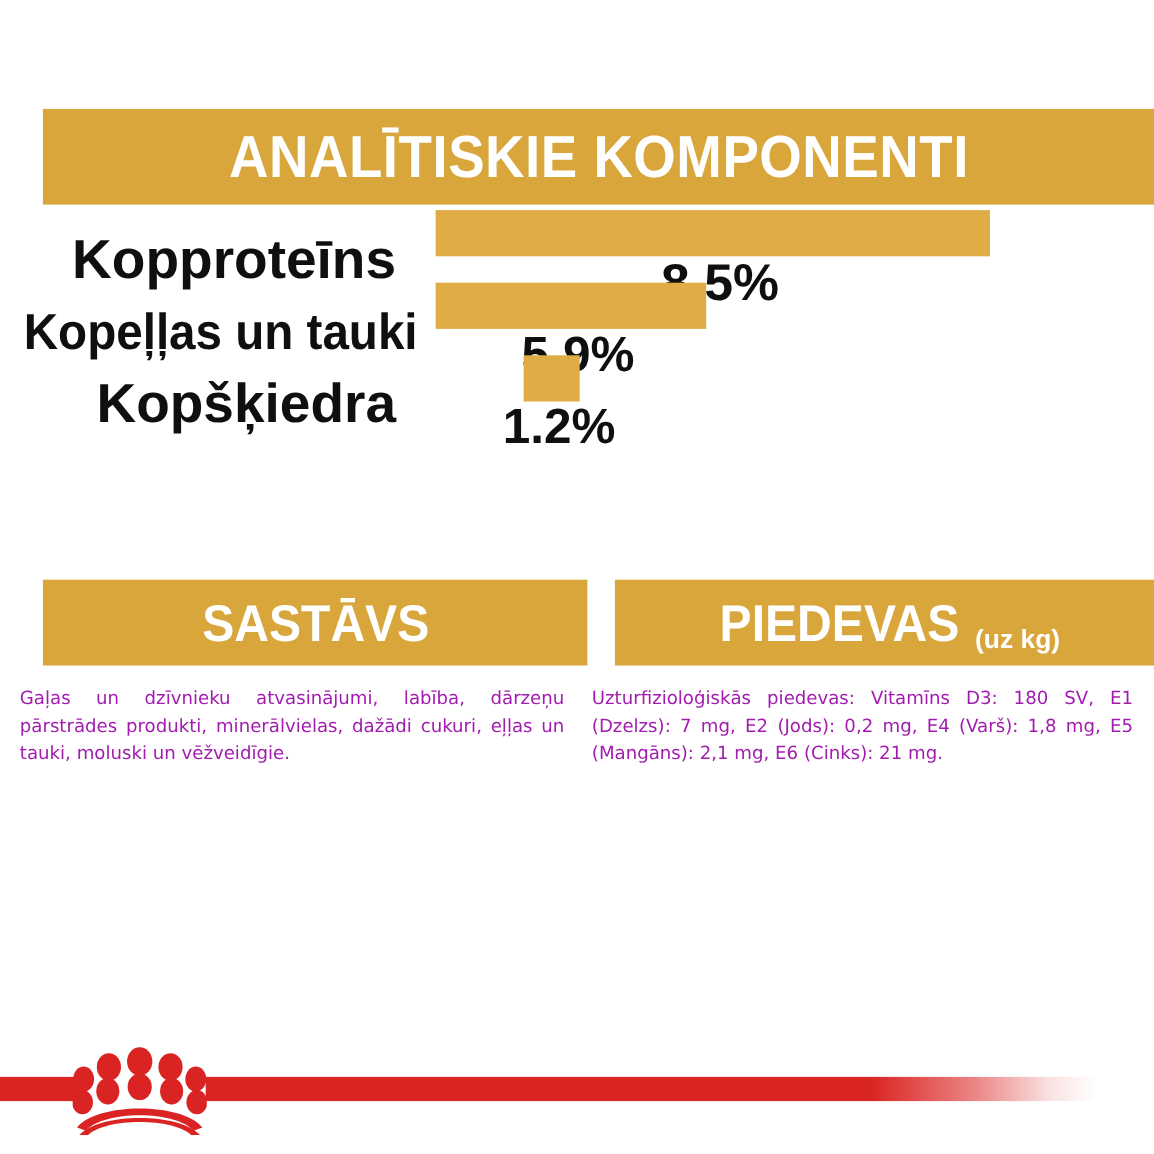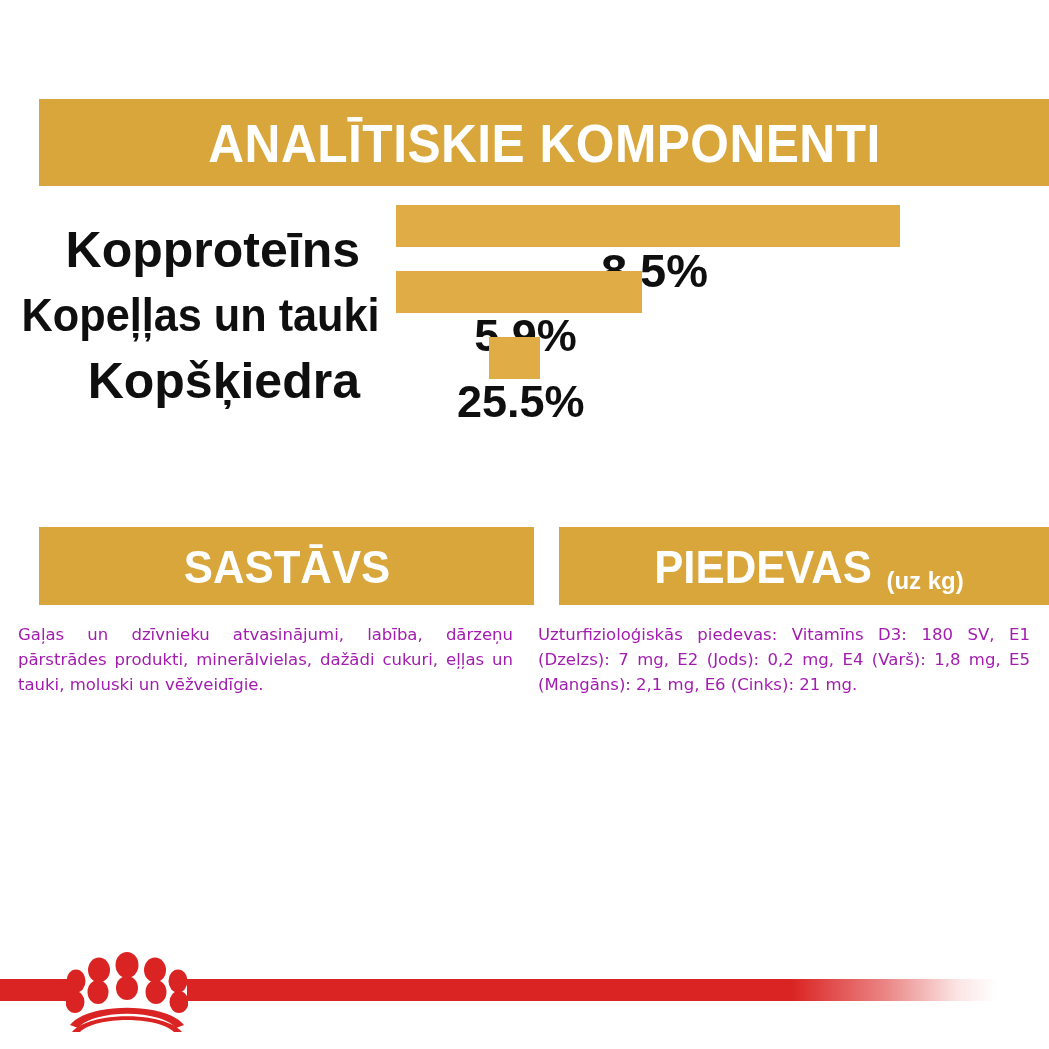--- a/index.html
+++ b/index.html
@@ -78,21 +78,21 @@
   }
   #banner-additives .banner-inner {
     display: flex;
     align-items: baseline;
   }
 
   
   #nutrition-chart {
     position: absolute;
     left: 0;
-    top: 205px;
+    top: 191px;
     width: 862px;
     height: 190px;
     padding-left: 35px;
   }
   .chart-row {
     position: absolute;
     left: 0;
     width: 1049px;
     display: flex;
     align-items: center;
@@ -222,21 +222,21 @@
     <span class="chart-bar-wrap">
       <span class="chart-bar"></span>
       <span class="chart-value">5.9%</span>
     </span>
   </div>
 
   <div class="chart-row" id="chart-row-2">
     <span class="chart-row-label">Kopšķiedra</span>
     <span class="chart-bar-wrap">
       <span class="chart-bar"></span>
-      <span class="chart-value">25.5%</span>
+      <span class="chart-value">1.2%</span>
     </span>
   </div>
 
 </div>
 
 <div class="banner" id="banner-composition">
   <span class="banner-sub-title">SASTĀVS</span>
 </div>
 <div class="body-text" id="composition-text">Gaļas un dzīvnieku atvasinājumi, labība, dārzeņu pārstrādes produkti, minerālvielas, dažādi cukuri, eļļas un tauki, moluski un vēžveidīgie.</div>
 

